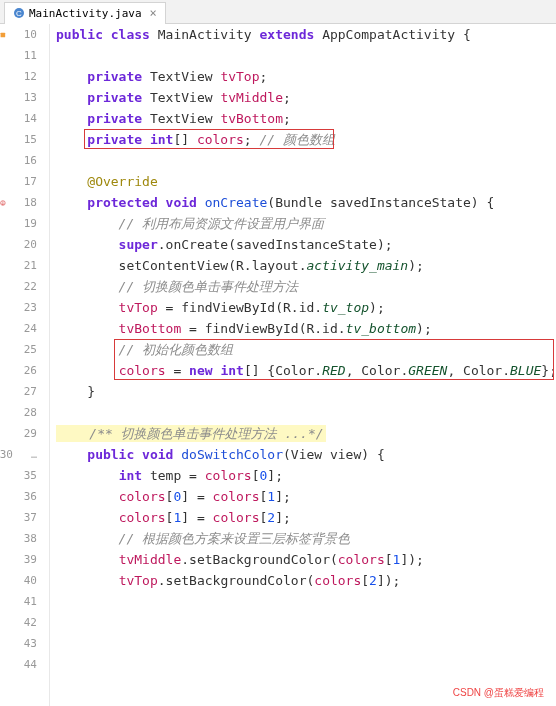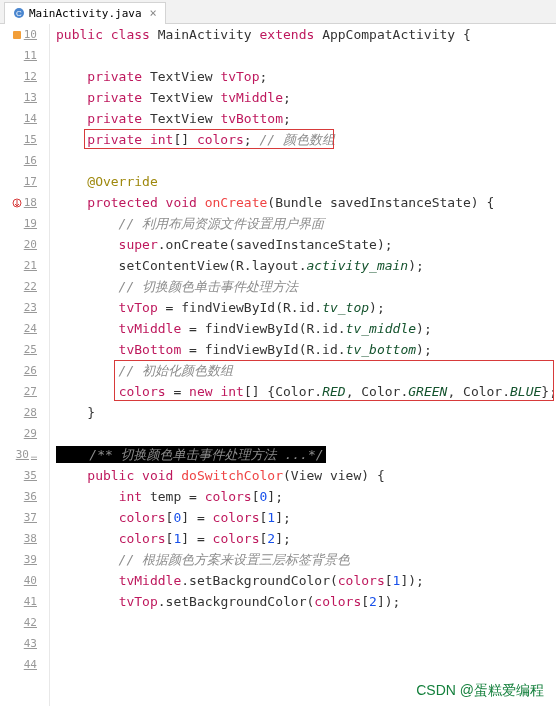--- a/index.html
+++ b/index.html
@@ -3,37 +3,37 @@
 <meta charset="utf-8">
 <style>
 * { margin: 0; padding: 0; box-sizing: border-box; }
 body { font-family: 'Consolas', 'Monaco', monospace; font-size: 13px; background: #fff; width: 556px; height: 706px; overflow: hidden; position: relative; }
 .tab-bar { height: 24px; background: #f2f2f2; border-bottom: 1px solid #d4d4d4; display: flex; align-items: center; padding-left: 4px; }
 .tab { background: #fff; border: 1px solid #d4d4d4; border-bottom: none; padding: 2px 8px; display: flex; align-items: center; gap: 4px; font-size: 11px; height: 22px; margin-top: 2px; }
 .tab-icon { width: 12px; height: 12px; }
 .tab-close { color: #888; font-size: 12px; cursor: pointer; margin-left: 4px; }
 .editor { display: flex; height: calc(100% - 24px); }
 .gutter { width: 50px; background: #fff; border-right: 1px solid #e8e8e8; display: flex; flex-direction: column; text-align: right; color: #999; font-size: 11px; flex-shrink: 0; user-select: none; }
-.gutter-line { height: 21px; line-height: 21px; padding-right: 12px; display: flex; justify-content: flex-end; align-items: center; gap: 2px; text-decoration: underline; }
+.gutter-line { height: 21px; line-height: 21px; padding-right: 12px; display: flex; justify-content: flex-end; align-items: center; gap: 18px; }
 .gutter-line.collapsed::after { content: '…'; font-size: 10px; color: #aaa; }
 .gutter-icon { width: 10px; height: 10px; display: inline-block; }
 .code-area { flex: 1; padding-left: 6px; overflow: hidden; }
 .code-line { height: 21px; line-height: 21px; white-space: pre; color: #333; }
 .code-line.hl { background: #fffde7; }
-.kw { color: #be185d; font-weight: normal; }
-.method { color: #ef4444; }
+.kw { color: #6d28d9; font-weight: bold; }
+.method { color: #1d4ed8; }
 .field { color: #be185d; }
 .str-id { color: #14532d; font-style: italic; }
 .anno { color: #9e880d; }
 .num { color: #1750eb; }
 .cmt { color: #8c8c8c; font-style: italic; }
-.doc { color: #8c8c8c; font-style: italic; background: #000000; padding: 1px 2px; }
+.doc { color: #8c8c8c; font-style: italic; background: #fef9c3; padding: 1px 2px; }
 .boxed { position: relative; }
 .red-box { position: absolute; border: 1px solid #d73a3a; pointer-events: none; }
-.watermark { position: absolute; bottom: 6px; right: 12px; color: #15803d; font-size: 14px; font-family: sans-serif; pointer-events: none; }
+.watermark { position: absolute; bottom: 6px; right: 12px; color: #ef4444; font-size: 10px; font-family: sans-serif; pointer-events: none; }
 </style>
 </head>
 <body>
 
 <div class="tab-bar">
   <div class="tab">
     <svg class="tab-icon" viewBox="0 0 12 12">
         <circle cx="6" cy="6" r="5" fill="#4a86cf"></circle>
         <text x="6" y="9" font-size="8" fill="#fff" text-anchor="middle" font-family="sans-serif">C</text>
       </svg>
@@ -154,21 +154,20 @@
     <div class="code-line"><span class="kw">    private </span><span>TextView </span><span class="field">tvBottom</span><span>;</span></div>
     <div class="code-line boxed"><span class="kw">    private int</span><span>[] </span><span class="field">colors</span><span>; </span><span class="cmt">// 颜色数组</span><div class="red-box" style="left:28px;top:0;width:250px;height:20px;"></div></div>
     <div class="code-line"></div>
     <div class="code-line"><span class="anno">    @Override</span></div>
     <div class="code-line"><span class="kw">    protected void </span><span class="method">onCreate</span><span>(Bundle savedInstanceState) {</span></div>
     <div class="code-line"><span class="cmt">        // 利用布局资源文件设置用户界面</span></div>
     <div class="code-line"><span class="kw">        super</span><span>.onCreate(savedInstanceState);</span></div>
     <div class="code-line"><span>        setContentView(R.layout.</span><span class="str-id">activity_main</span><span>);</span></div>
     <div class="code-line"><span class="cmt">        // 切换颜色单击事件处理方法</span></div>
     <div class="code-line"><span class="field">        tvTop</span><span> = findViewById(R.id.</span><span class="str-id">tv_top</span><span>);</span></div>
-    <div class="code-line"><span class="field">        tvMiddle</span><span> = findViewById(R.id.</span><span class="str-id">tv_middle</span><span>);</span></div>
     <div class="code-line"><span class="field">        tvBottom</span><span> = findViewById(R.id.</span><span class="str-id">tv_bottom</span><span>);</span></div>
     <div class="code-line boxed"><span class="cmt">        // 初始化颜色数组</span></div>
     <div class="code-line boxed"><span>        </span><span class="field">colors</span><span> = </span><span class="kw">new int</span><span>[] {Color.</span><span class="str-id">RED</span><span>, Color.</span><span class="str-id">GREEN</span><span>, Color.</span><span class="str-id">BLUE</span><span>};</span><div class="red-box" style="left:58px;top:-21px;width:440px;height:41px;"></div></div>
     <div class="code-line"><span>    }</span></div>
     <div class="code-line"></div>
     <div class="code-line"><span class="doc">    /** 切换颜色单击事件处理方法 ...*/</span></div>
     <div class="code-line"><span class="kw">    public void </span><span class="method">doSwitchColor</span><span>(View view) {</span></div>
     <div class="code-line"><span>        </span><span class="kw">int </span><span>temp = </span><span class="field">colors</span><span>[</span><span class="num">0</span><span>];</span></div>
     <div class="code-line"><span>        </span><span class="field">colors</span><span>[</span><span class="num">0</span><span>] = </span><span class="field">colors</span><span>[</span><span class="num">1</span><span>];</span></div>
     <div class="code-line"><span>        </span><span class="field">colors</span><span>[</span><span class="num">1</span><span>] = </span><span class="field">colors</span><span>[</span><span class="num">2</span><span>];</span></div>

